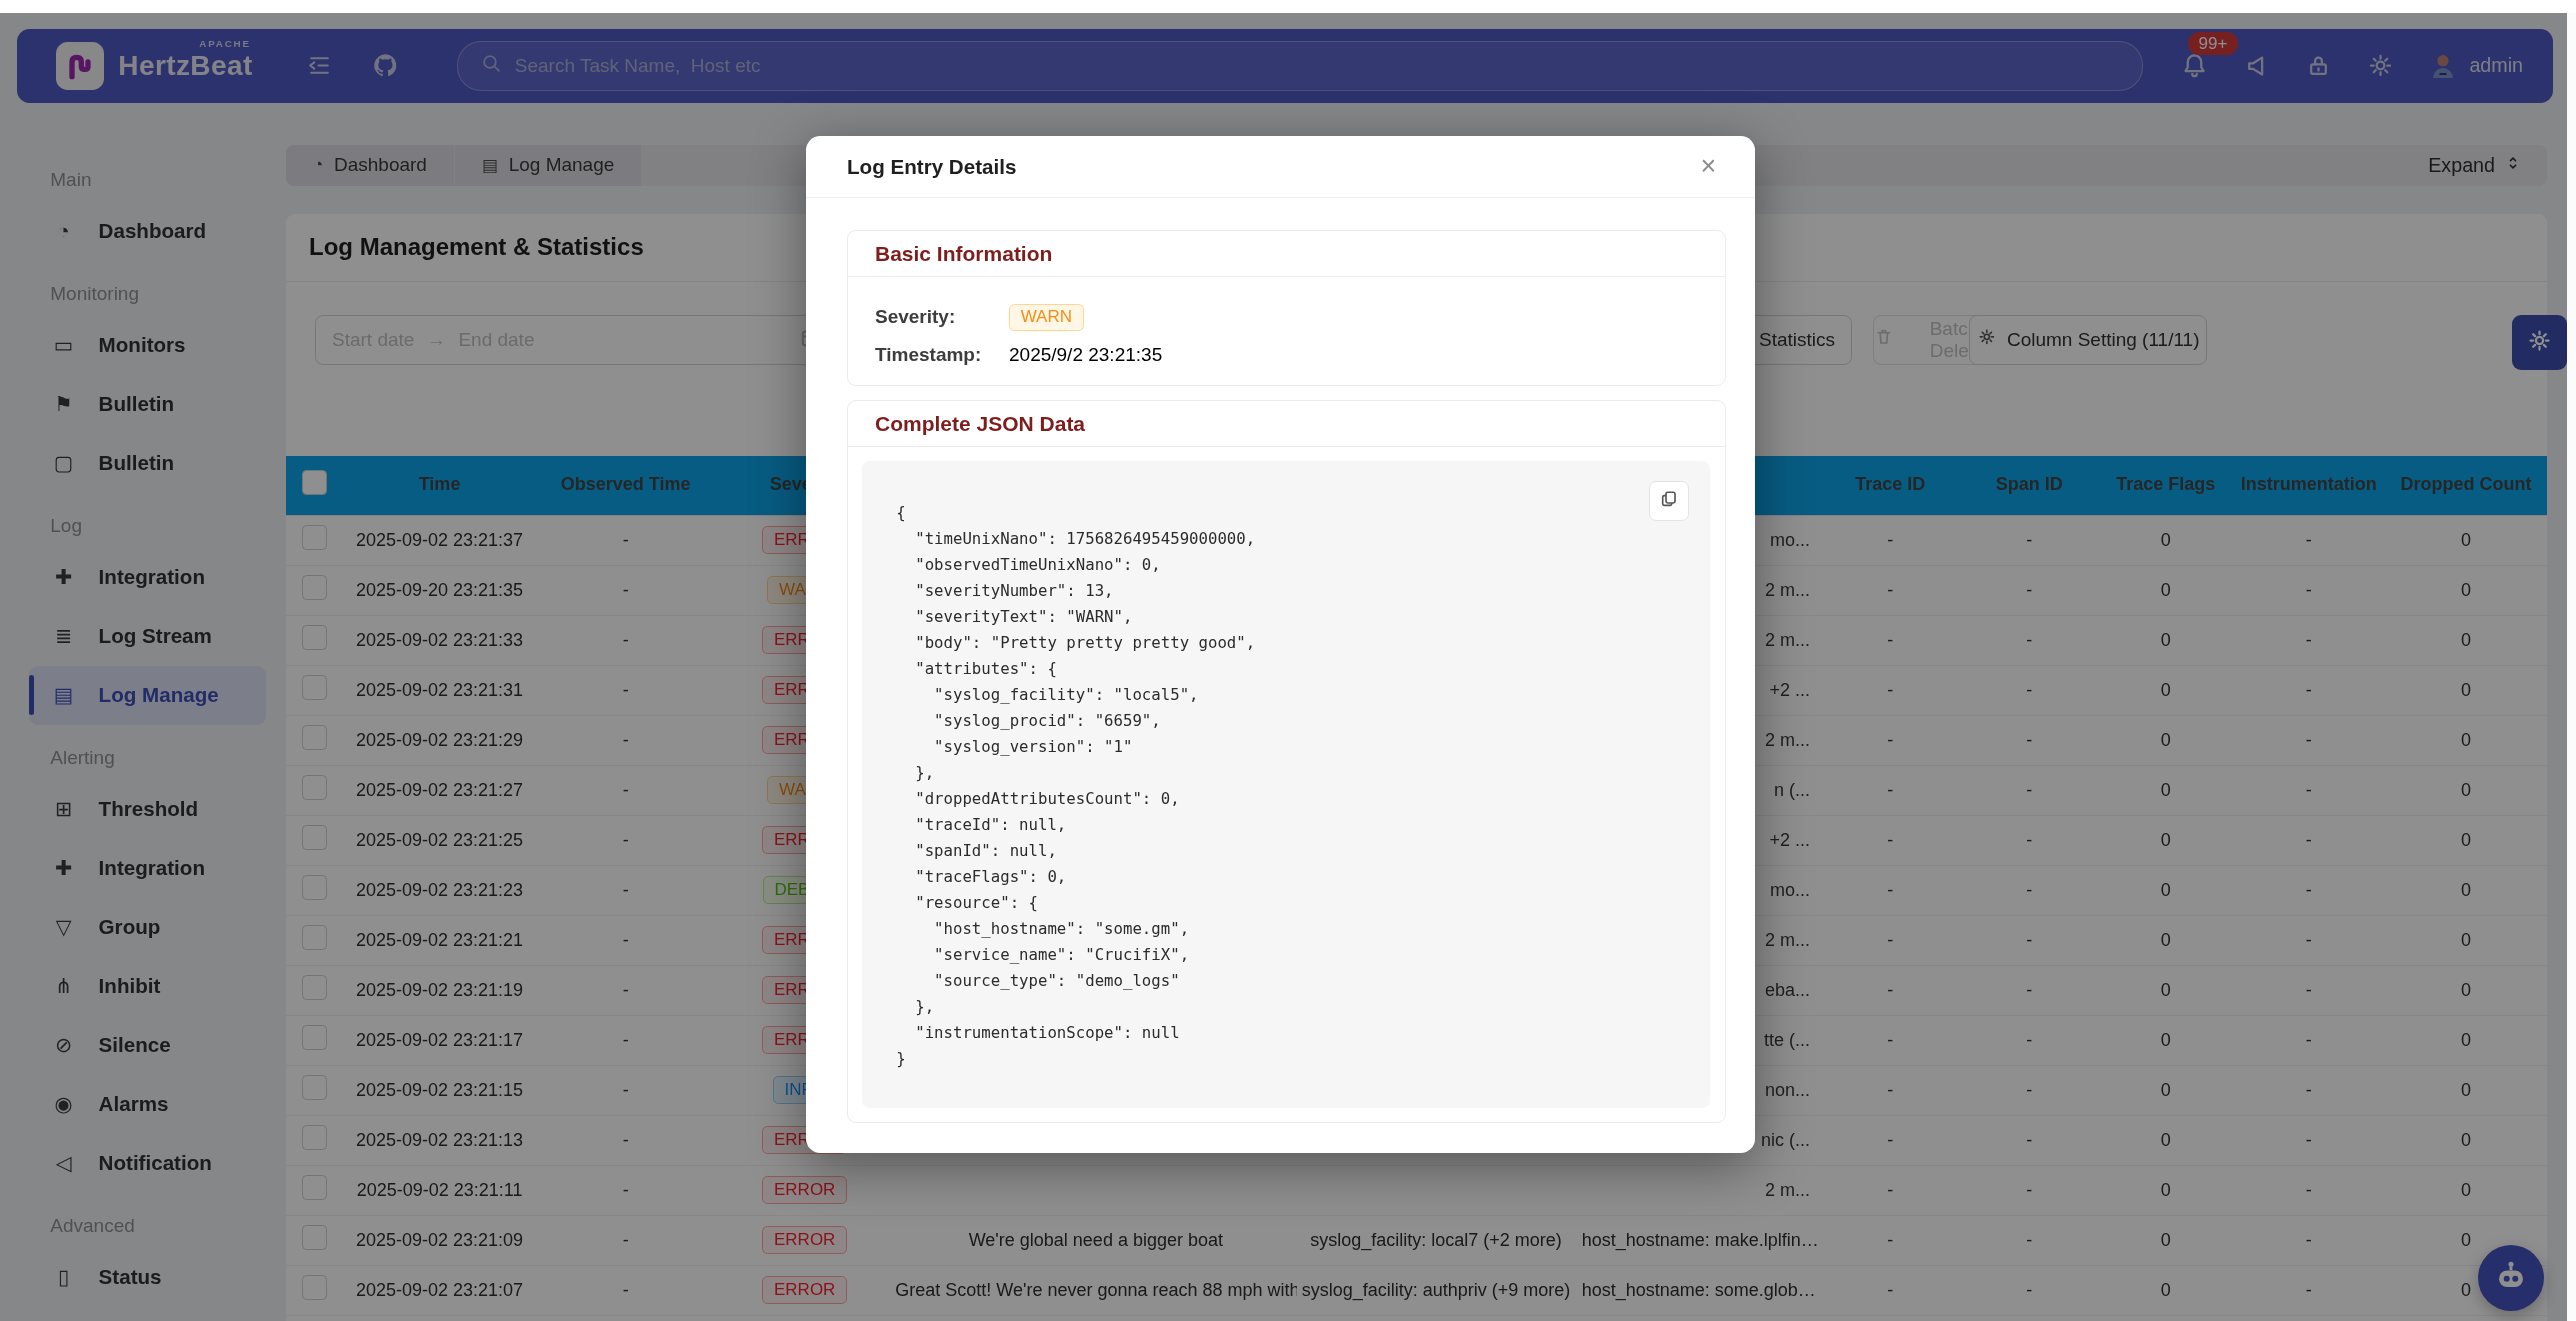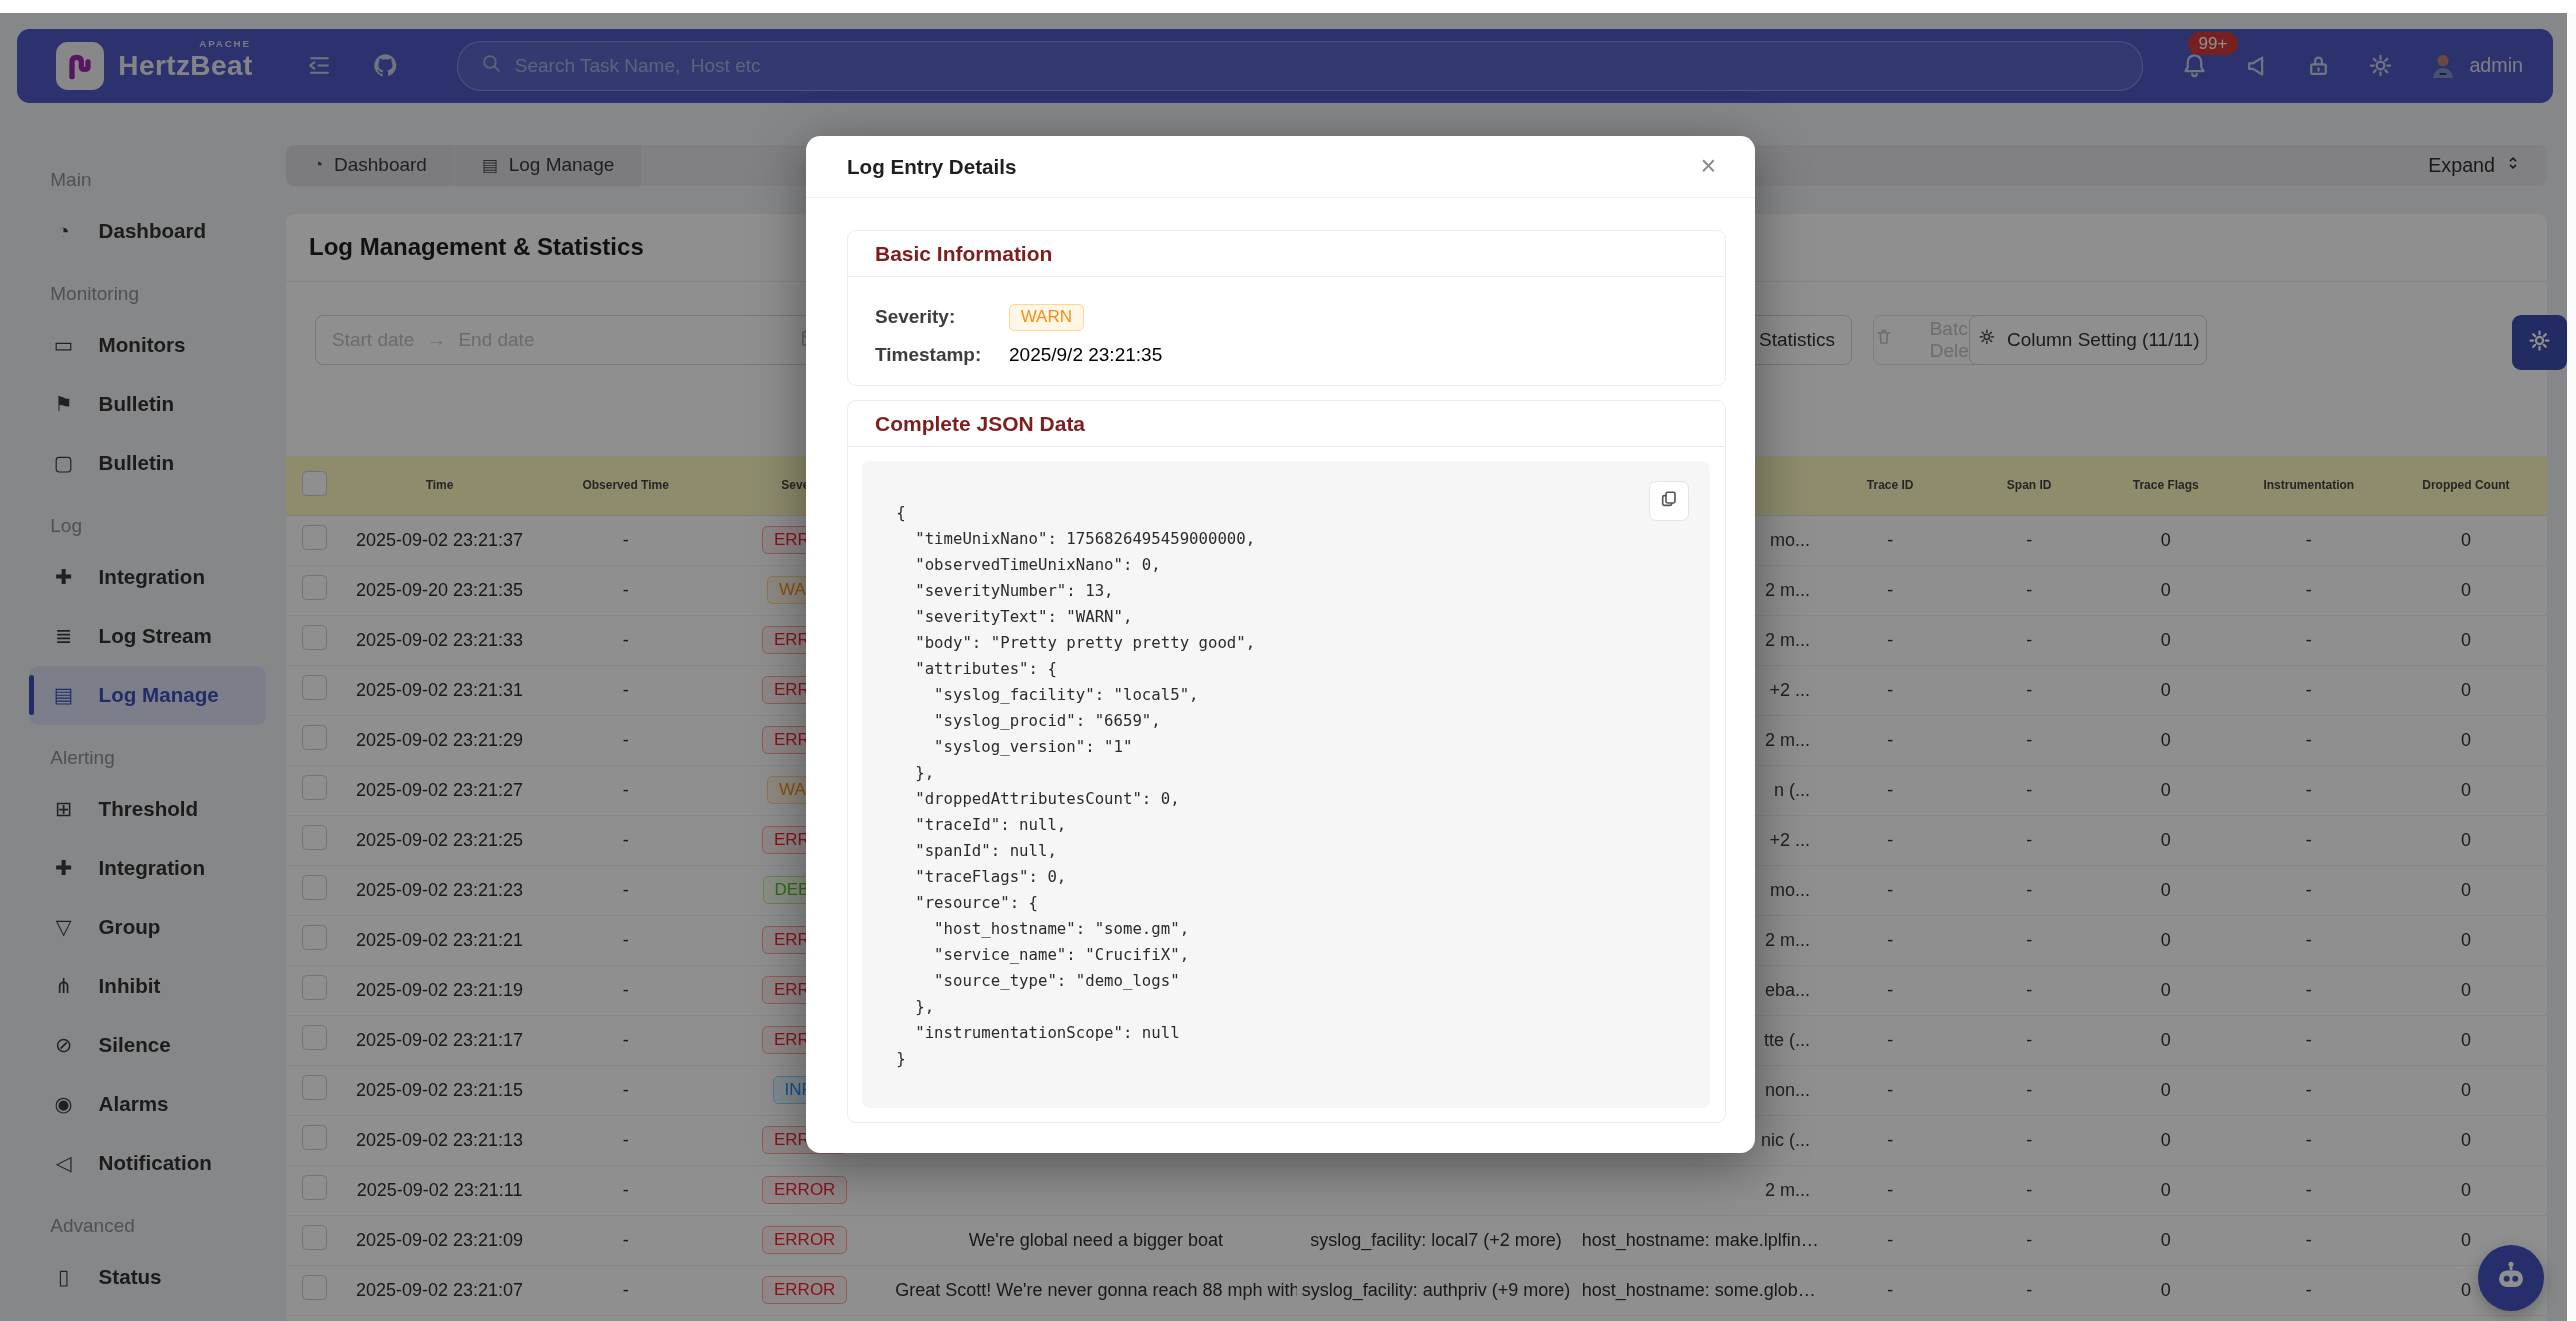--- a/index.html
+++ b/index.html
@@ -53,21 +53,21 @@
   .dates svg{stroke:#b9b9be;fill:none;stroke-width:2;stroke-linecap:round;}
   .tbtn{position:absolute;top:33px;height:48px;border:0.9px solid #d5d5da;border-radius:8px;background:#fff;display:flex;align-items:center;justify-content:center;gap:10.7px;font-size:19px;color:#333;cursor:pointer;}
   .tbtn svg{stroke:#555;fill:none;stroke-width:2;stroke-linecap:round;}
   .btn-stat{left:1360px;width:188px;justify-content:flex-end;padding-right:16px;}
   .btn-del{left:1587px;width:157px;color:#c2c2c6;border-color:#e3e3e7;gap:36px;}
   .btn-del svg{stroke:#c2c2c6;}
   .btn-col{left:1683px;width:236px;}
 
   
   table.logs{position:absolute;left:0;top:242px;width:2261px;border-collapse:collapse;table-layout:fixed;font-size:18px;color:#2f2f2f;}
-  table.logs th{height:57px;background:#fef9c3;border-bottom:0.9px solid #e6e6ea;font-size:12px;font-weight:bold;color:#454545;vertical-align:middle;line-height:1.2;}
+  table.logs th{height:57px;background:#0ea5e9;border-bottom:0.9px solid #e6e6ea;font-size:18px;font-weight:bold;color:#454545;vertical-align:middle;line-height:1.2;}
   table.logs td{height:47px;border-bottom:0.9px solid #f0f0f2;text-align:center;vertical-align:middle;white-space:nowrap;overflow:hidden;}
   td.c-res{text-align:left;padding-left:7.2px;text-overflow:ellipsis;}
   td.c-res[data-frag="y"]{text-align:right;padding-right:10.7px;color:#3a3a3a;}
   .cb{display:inline-block;width:23px;height:23px;border:1.8px solid #cfcfd4;border-radius:4.5px;background:#fff;}
   .badge{display:inline-block;padding:2.7px 10.7px;border-radius:5.4px;border:1.3px solid;font-size:17px;}
   .badge[data-sev="ERROR"]{color:#f5222d;border-color:#ffa39e;background:#fff1f0;}
   .badge[data-sev="WARN"]{color:#fa8c16;border-color:#ffd591;background:#fff7e6;}
   .badge[data-sev="INFO"]{color:#1890ff;border-color:#91d5ff;background:#e6f7ff;}
   .badge[data-sev="DEBUG"]{color:#52c41a;border-color:#b7eb8f;background:#f6ffed;}
 

